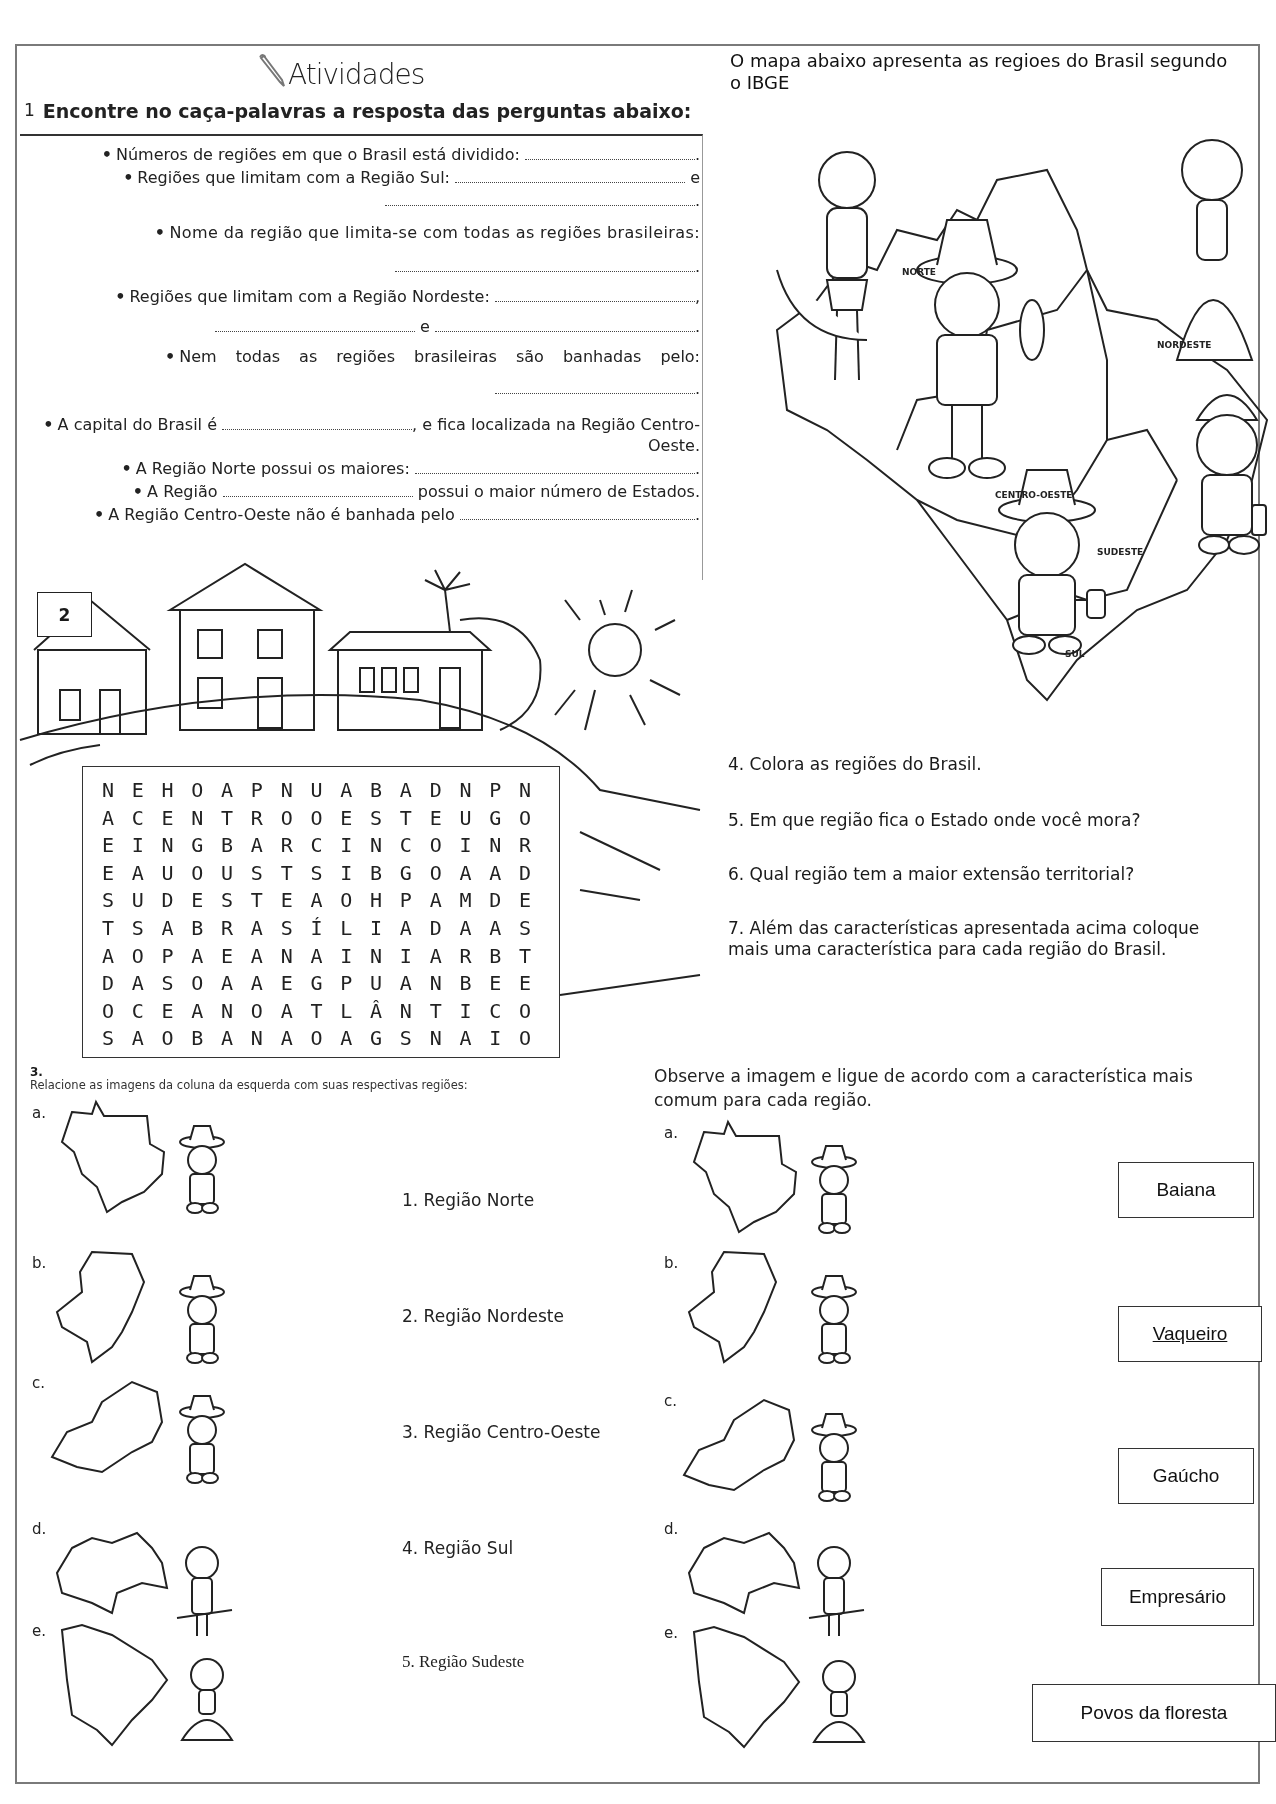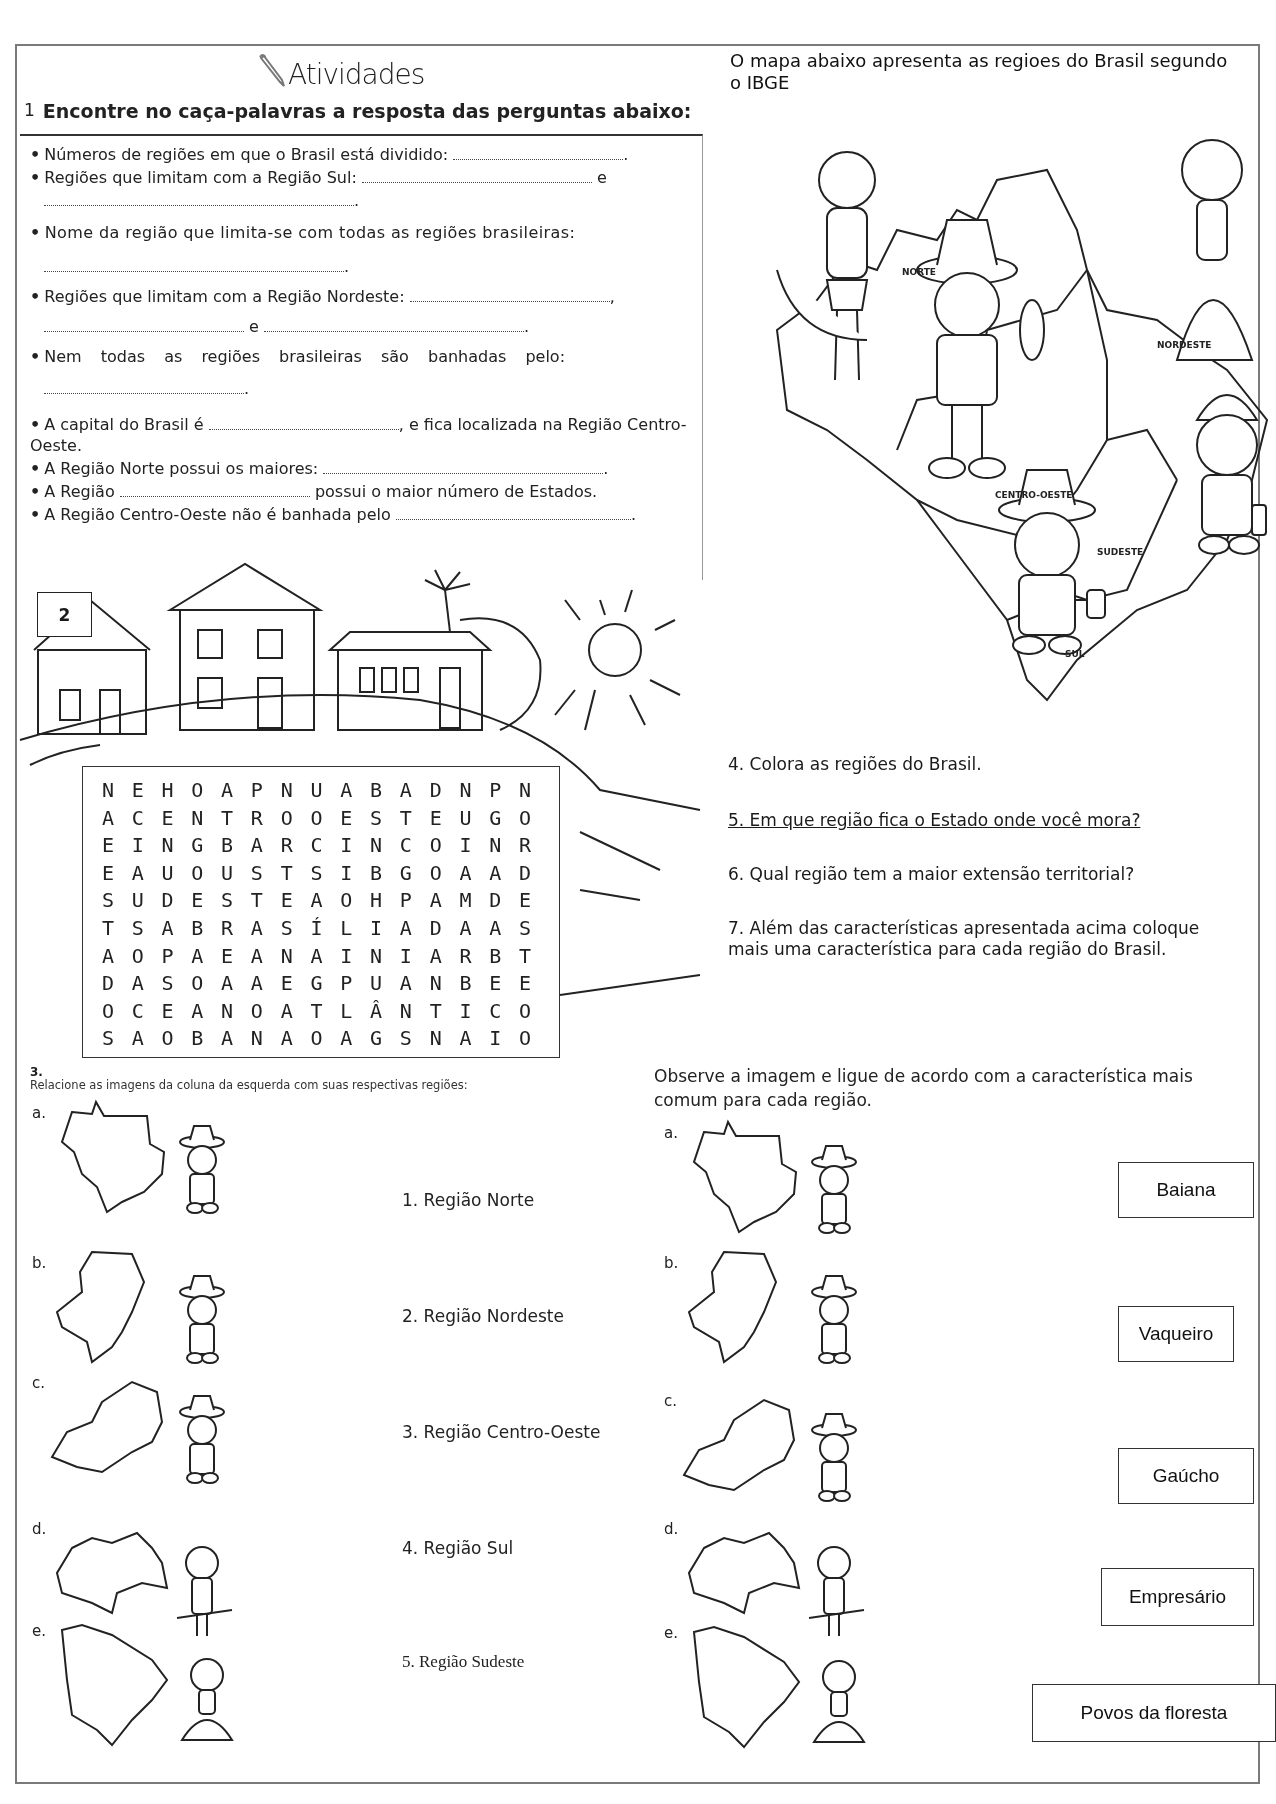--- a/index.html
+++ b/index.html
@@ -4,21 +4,21 @@
 <style>
   html, body { margin:0; padding:0; background:#ffffff; }
   body { width:1276px; height:1804px; position:relative; overflow:hidden; font-family:"DejaVu Sans", sans-serif; color:#1a1a1a; }
   .abs { position:absolute; }
   .page-border { position:absolute; left:15px; top:44px; width:1245px; height:1740px; border:2px solid #7a7a7a; box-sizing:border-box; }
   .hand { font-family:"DejaVu Sans", sans-serif; }
   .title { left:270px; top:58px; font-size:28px; font-weight:300; letter-spacing:-1px; color:#222; }
   .q1-head { left:24px; top:100px; font-size:19px; font-weight:bold; color:#222; }
   .q1-head .num { font-weight:normal; font-size:17px; vertical-align:top; margin-right:8px; }
   .q1-box { left:20px; top:134px; width:683px; height:446px; border-top:2px solid #333; border-right:1px solid #999; box-sizing:border-box; }
-  .q1-list { left:30px; top:144px; width:670px; font-size:16px; line-height:21px; color:#222; }
+  .q1-list { left:30px; top:144px; width:670px; font-size:16px; line-height:21px; color:#222;text-align:right; }
   .q1-list .item { margin-bottom:0; }
   .q1-list .bullet { font-weight:bold; margin-right:4px; }
   .dots { display:inline-block; border-bottom:1px dotted #444; height:12px; vertical-align:baseline; }
   .right-intro { left:730px; top:50px; font-size:18px; line-height:22px; color:#111; }
   .map-area { left:757px; top:100px; width:540px; height:620px;text-align:center; }
   .map-label { font-size:9px; font-weight:bold; fill:#222; font-family:"DejaVu Sans", sans-serif; }
   .q-right { left:728px; font-size:17px; color:#1a1a1a; line-height:21px; }
   .scene { left:20px; top:570px; width:680px; height:470px; }
   .box2 { left:37px; top:592px; width:55px; height:45px; border:1.5px solid #222; box-sizing:border-box; font-size:17px; font-weight:bold; display:flex; align-items:center; justify-content:center; background:#fff; }
   .ws-box { left:82px; top:766px; width:478px; height:292px; border:1.5px solid #333; box-sizing:border-box; background:#fff; }
@@ -157,21 +157,21 @@
     </g>
     <text class="map-label" x="145" y="175">NORTE</text>
     <text class="map-label" x="400" y="248">NORDESTE</text>
     <text class="map-label" x="238" y="398">CENTRO-OESTE</text>
     <text class="map-label" x="340" y="455">SUDESTE</text>
     <text class="map-label" x="308" y="557">SUL</text>
   </svg>
 </div>
 
 <div class="abs q-right" style="top:754px;">4. Colora as regiões do Brasil.</div>
-<div class="abs q-right" style="top:810px;text-decoration:underline;">5. Em que região fica o Estado onde você mora?</div>
+<div class="abs q-right" style="top:810px;">5. Em que região fica o Estado onde você mora?</div>
 <div class="abs q-right" style="top:864px;">6. Qual região tem a maior extensão territorial?</div>
 <div class="abs q-right" style="top:918px; width:500px;">7.  Além das características apresentada acima coloque mais uma característica para cada região do Brasil.</div>
 
 <div class="abs scene">
   <svg width="680" height="470" viewBox="0 0 680 470">
     <g fill="none" stroke="#222" stroke-width="2">
       <path d="M0 170 Q200 110 400 130 Q520 150 580 220 L680 240"></path>
       <path d="M10 195 Q40 180 80 175"></path>
       <g>
         <path d="M14 80 L70 30 L130 80"></path>
@@ -511,19 +511,19 @@
         <g fill="#fff" stroke="#222" stroke-width="2">
           <path d="M10 10 L30 5 L60 15 L100 40 L115 60 L100 80 L80 100 L60 125 L45 110 L20 95 L15 60 Z"></path>
           <g>
             <circle cx="155" cy="55" r="16"></circle>
             <rect x="147" y="70" width="16" height="24" rx="4"></rect>
             <path d="M130 120 Q155 80 180 120 Z"></path>
           </g>
         </g>
       </svg></div>
     <div class="abs char-box" style="left: 1118px; top: 1162px; width: 136px; height: 56px;">Baiana</div>
-    <div class="abs char-box" style="left: 1118px; top: 1306px; width: 116px; height: 56px;">Vaqueiro</div>
+    <div class="abs char-box" style="left: 1118px; top: 1306px; width: 144px; height: 56px; text-decoration: underline;">Vaqueiro</div>
     <div class="abs char-box" style="left: 1118px; top: 1448px; width: 136px; height: 56px;">Gaúcho</div>
     <div class="abs char-box" style="left: 1101px; top: 1568px; width: 153px; height: 58px;">Empresário</div>
     <div class="abs char-box" style="left: 1032px; top: 1684px; width: 244px; height: 58px;">Povos da floresta</div>
   </div>
 
 <div class="abs obs-instr" style="width:560px;">Observe a imagem e ligue de acordo com a característica mais comum para cada região.</div>
 
 </body></html>

